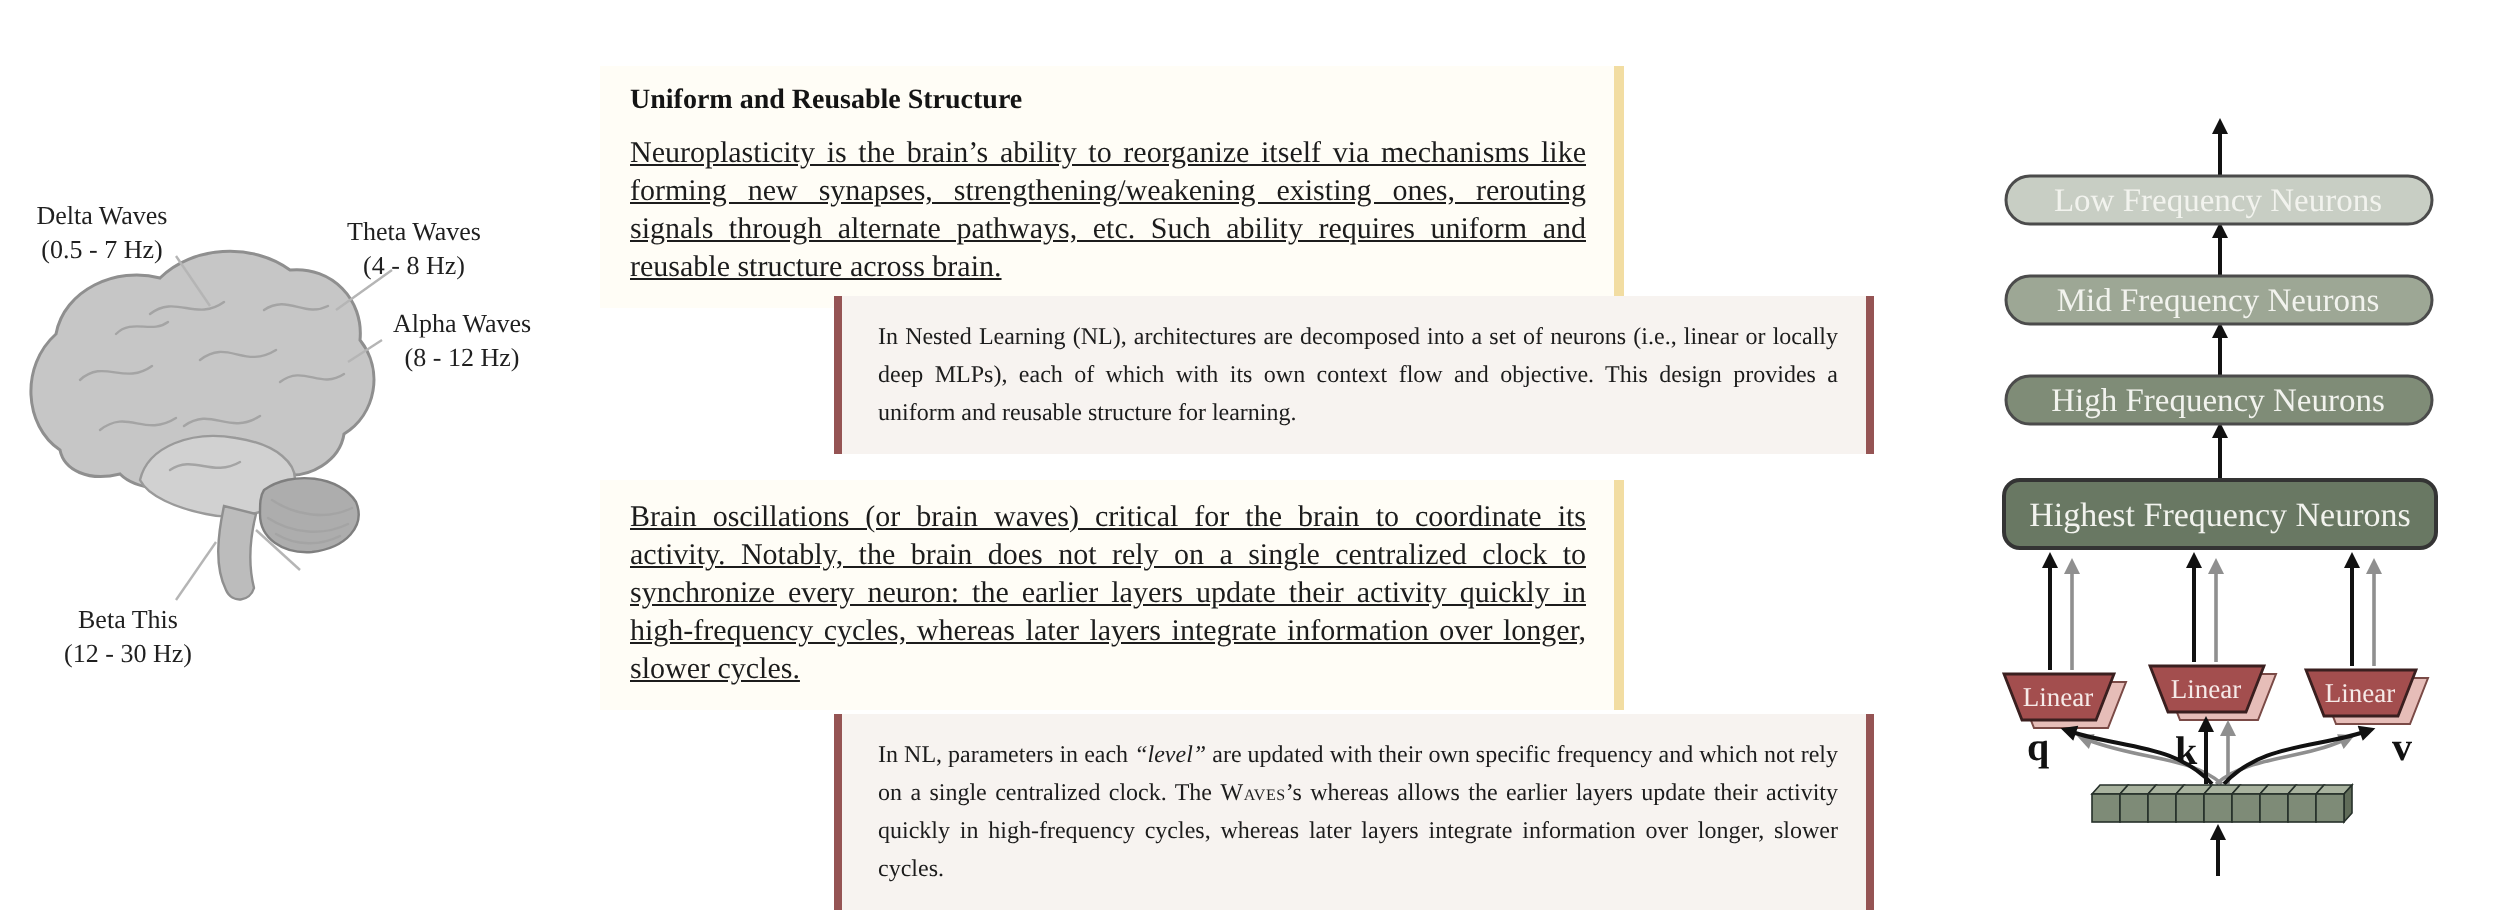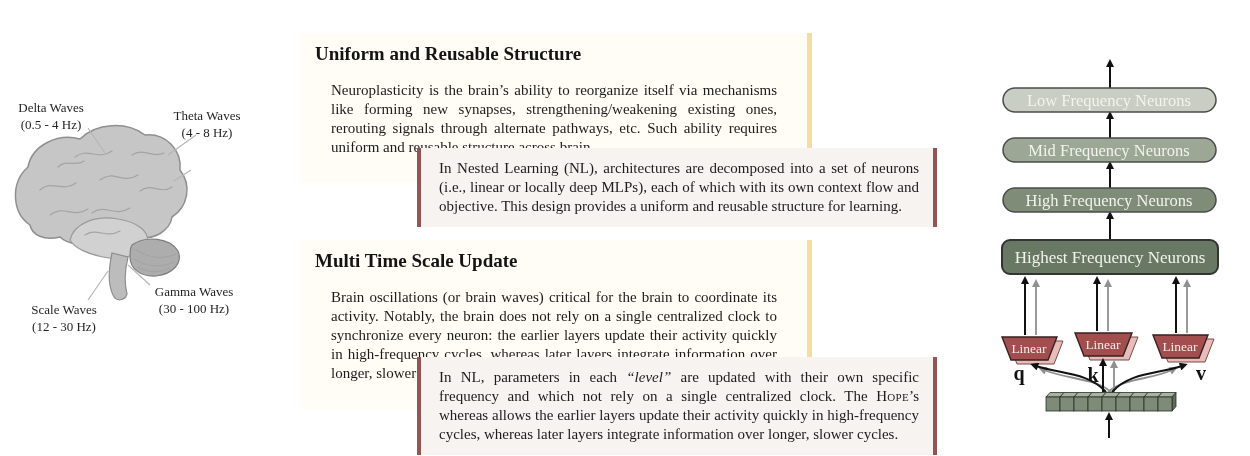--- a/index.html
+++ b/index.html
@@ -8,26 +8,26 @@
     font-family:"Liberation Serif","DejaVu Serif",serif;color:#1c1c1c;
   }
   
   .brain-panel{position:absolute;left:0;top:0;width:300px;height:336px;}
   .brain-svg{position:absolute;left:0;top:95px;}
   .wave-label{position:absolute;transform:translateX(-50%);text-align:center;
     font-size:13px;line-height:16.5px;color:#1f1f1f;white-space:nowrap;}
   
   .note{position:absolute;box-sizing:border-box;width:512px;background:#fffdf6;
     border-right:5px solid #f2dda2;padding:10px 14px 10px 15px;}
-  .note h3{margin:0 0 9px 0;font-size:19px;font-weight:bold;color:#141414;}
-  .note p{margin:16px;font-size:15px;line-height:19px;text-align:justify;}
+  .note h3{margin:0 0 9px 0;font-size:14px;font-weight:bold;color:#141414;}
+  .note p{margin:0;font-size:15px;line-height:19px;text-align:justify;text-decoration:underline;}
   .quote{position:absolute;box-sizing:border-box;width:520px;background:#f7f3f0;
     border-left:4.5px solid #955454;border-right:4.5px solid #955454;
     padding:11px 14px 11px 18px;}
-  .quote p{margin:0;font-size:15px;line-height:19px;text-align:justify;}
+  .quote p{margin:0;font-size:12px;line-height:19px;text-align:justify;}
   .quote .lv{}
   .quote .sc{font-variant:small-caps;letter-spacing:.3px;}
   
   .arch{position:absolute;left:980px;top:20px;}
   .arch text{font-family:"Liberation Serif","DejaVu Serif",serif;}
   .pill{stroke:#4b4b4b;stroke-width:1.5;}
   .toprect{stroke:#343434;stroke-width:2;}
   .pill-t{fill:#f2f3ee;font-size:16.5px;text-anchor:middle;}
   .top-t{fill:#f2f3ee;font-size:17px;text-anchor:middle;}
   .lin-t{fill:#f6eae8;font-size:13.5px;text-anchor:middle;}
@@ -81,52 +81,51 @@
         <path class="leader" d="M88,33 L105,58"></path>
         <path class="leader" d="M196,40 L168,60"></path>
         <path class="leader" d="M191,75 L174,86"></path>
         <path class="leader" d="M150,190 L128,170"></path>
         <path class="leader" d="M88,205 L108,176"></path>
       </g>
     </svg>
 
     <div class="wave-label" style="left:51px;top:100px">
       <div>Delta Waves</div>
-      <div>(0.5 - 4 Hz)</div>
+      <div>(0.5 - 7 Hz)</div>
     </div>
     <div class="wave-label" style="left:207px;top:108px">
       <div>Theta Waves</div>
       <div>(4 - 8 Hz)</div>
     </div>
-    <div class="wave-label" style="left:194px;top:284px">
-      <div>Gamma Waves</div>
-      <div>(30 - 100 Hz)</div>
+    <div class="wave-label" style="left:231px;top:154px">
+      <div>Alpha Waves</div>
+      <div>(8 - 12 Hz)</div>
     </div>
     <div class="wave-label" style="left:64px;top:302px">
-      <div>Scale Waves</div>
+      <div>Beta This</div>
       <div>(12 - 30 Hz)</div>
     </div>
   </div>
 
   <section class="note" style="left:300px;top:33px">
     <h3>Uniform and Reusable Structure</h3>
     <p>Neuroplasticity is the brain’s ability to reorganize itself via mechanisms like forming new synapses, strengthening/weakening existing ones, rerouting signals through alternate pathways, etc. Such ability requires uniform and reusable structure across brain.</p>
   </section>
 
   <section class="quote" style="left:417px;top:148px">
     <p>In Nested Learning (NL), architectures are decomposed into a set of neurons (i.e., linear or locally deep MLPs), each of which with its own context flow and objective. This design provides a uniform and reusable structure for learning.</p>
   </section>
 
   <section class="note" style="left:300px;top:240px">
-    <h3>Multi Time Scale Update</h3>
     <p>Brain oscillations (or brain waves) critical for the brain to coordinate its activity. Notably, the brain does not rely on a single centralized clock to synchronize every neuron: the earlier layers update their activity quickly in high-frequency cycles, whereas later layers integrate information over longer, slower cycles.</p>
   </section>
 
   <section class="quote" style="left:417px;top:357px">
-    <p><span>In NL, parameters in each </span><i class="lv">“level”</i><span> are updated with their own specific frequency and which not rely on a single centralized clock. The </span><span class="sc">Hope</span><span>’s whereas allows the earlier layers update their activity quickly in high-frequency cycles, whereas later layers integrate information over longer, slower cycles.</span></p>
+    <p><span>In NL, parameters in each </span><i class="lv">“level”</i><span> are updated with their own specific frequency and which not rely on a single centralized clock. The </span><span class="sc">Waves</span><span>’s whereas allows the earlier layers update their activity quickly in high-frequency cycles, whereas later layers integrate information over longer, slower cycles.</span></p>
   </section>
 
   <svg class="arch" width="260" height="430" viewBox="0 0 260 430">
     <defs>
       <marker id="arrB" viewBox="0 0 10 10" refX="2.5" refY="5" markerWidth="9" markerHeight="8" orient="auto" markerUnits="userSpaceOnUse">
           <path d="M0,0 L10,5 L0,10 z" fill="#111111"></path>
         </marker>
       <marker id="arrG" viewBox="0 0 10 10" refX="2.5" refY="5" markerWidth="9" markerHeight="8" orient="auto" markerUnits="userSpaceOnUse">
           <path d="M0,0 L10,5 L0,10 z" fill="#8f8f8f"></path>
         </marker>

